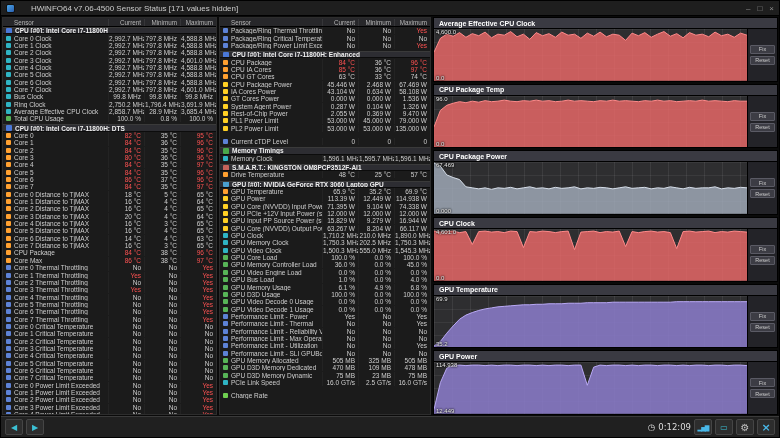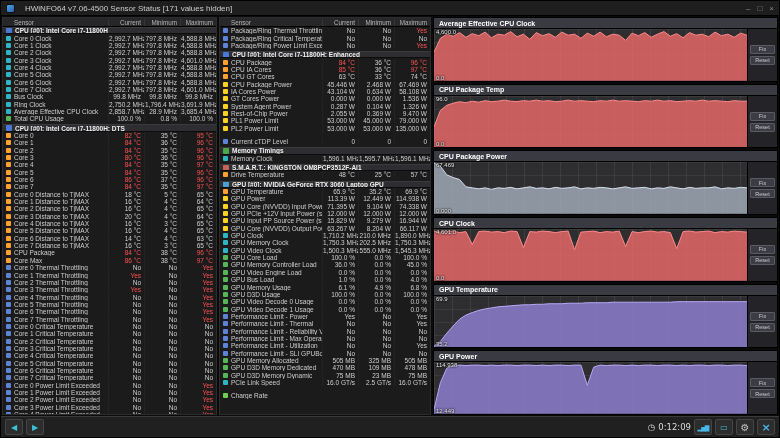--- a/index.html
+++ b/index.html
@@ -1,21 +1,21 @@
 <!DOCTYPE html>
 <html><head>
 <meta charset="utf-8">
 <style>
   *{box-sizing:border-box;margin:0;padding:0}
   html,body{width:780px;height:438px;overflow:hidden;background:#0a0a0a;
     font-family:"Liberation Sans",sans-serif;-webkit-font-smoothing:antialiased}
   .window{width:780px;height:438px;display:flex;flex-direction:column;background:#141414;border:1px solid #000}
   
   .titlebar{height:15px;flex:none;background:#1e1e1e;border-bottom:1px solid #000;
-    display:flex;align-items:center;padding:0 5px;gap:10px;font-size:8px;color:#cccccc}
+    display:flex;align-items:center;padding:0 5px;gap:16px;font-size:8px;color:#cccccc}
   .appico{width:9px;height:9px;flex:none;border-radius:2px;background:linear-gradient(135deg,#4aa6e8,#2b5fb0);border:1px solid #111}
   .title{white-space:nowrap;overflow:hidden}
   .winbtns{margin-left:auto;display:flex;gap:7px;color:#8f8f8f;font-size:8px}
   .wbtn{cursor:default}
   
   .content{flex:1;display:flex;gap:2px;padding:1px;background:#0a0a0a;min-height:0}
   .panel{background:#1b1b1b;border:1px solid #2d2d2d;overflow:hidden;display:flex;flex-direction:column;min-height:0}
   .panel.left{width:215px;flex:none}
   .panel.mid{width:212px;flex:none}
   .thead{display:flex;height:9px;flex:none;background:#27272a;border-bottom:1px solid #000;color:#b5b5b5;font-size:6.3px;align-items:center}

